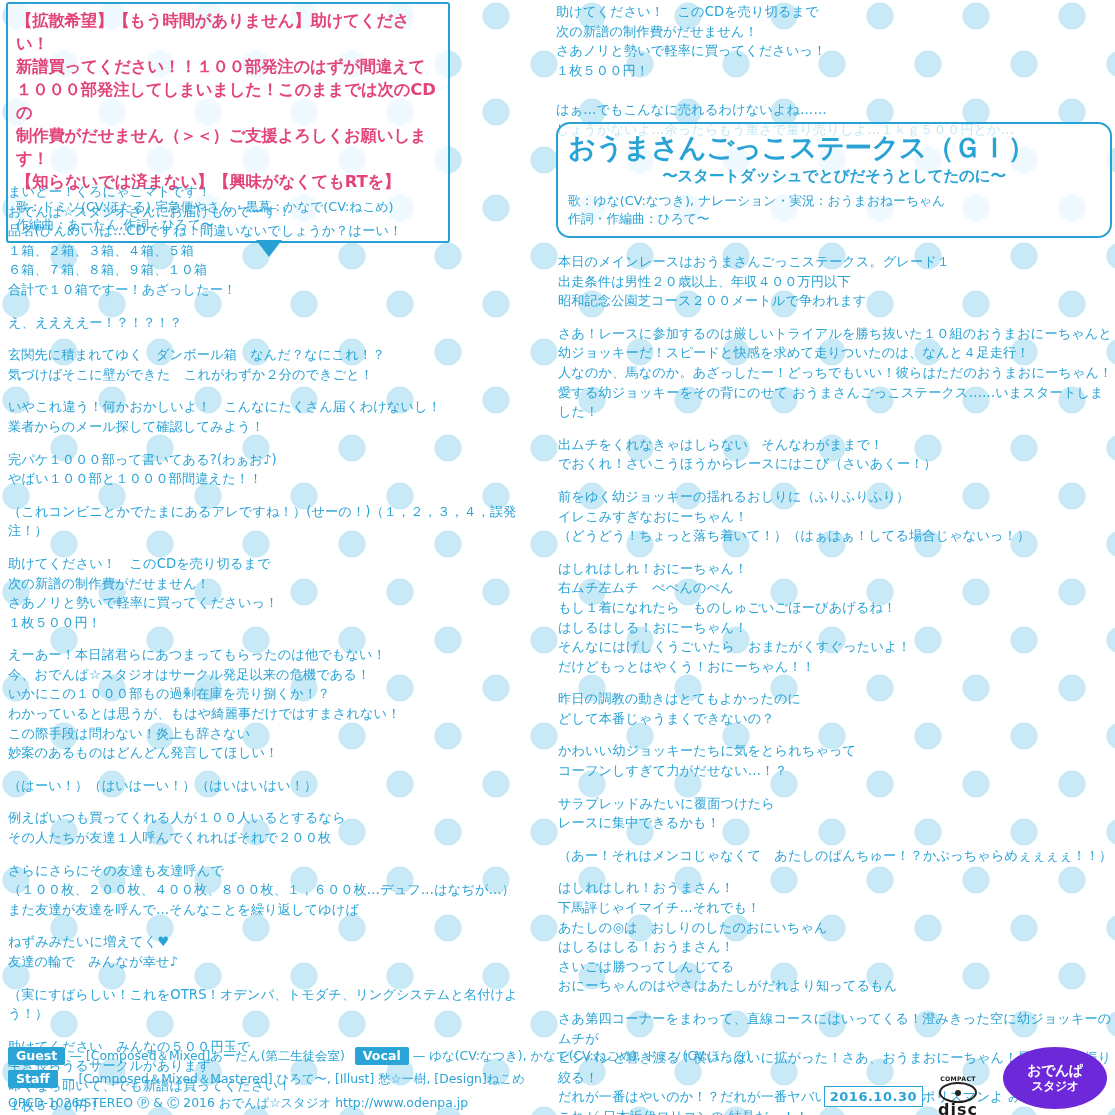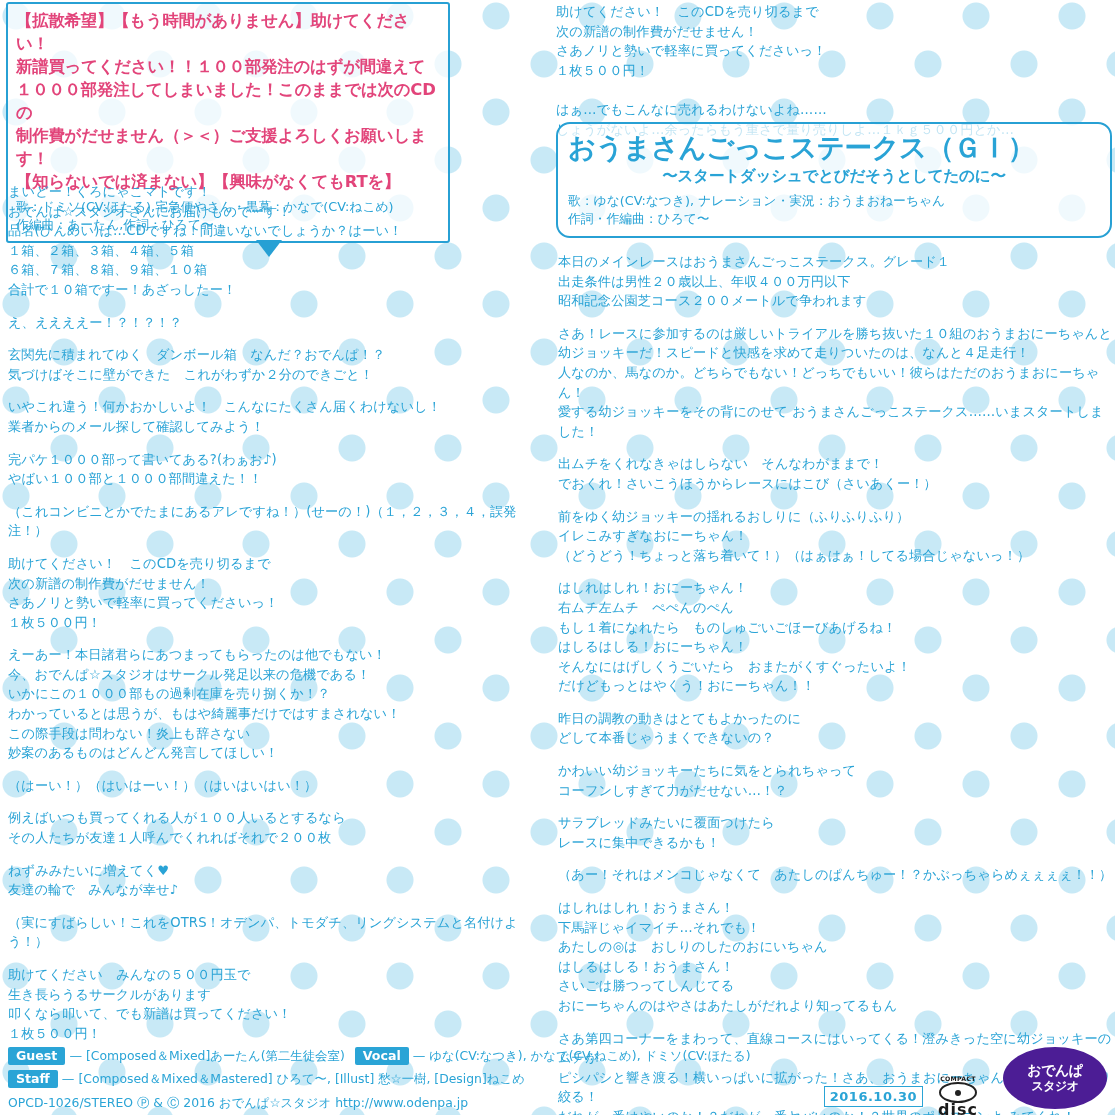--- a/index.html
+++ b/index.html
@@ -158,21 +158,21 @@
   #cdlogo .ell:before{
     content:"";position:absolute;left:50%;top:50%;width:6px;height:6px;
     margin:-3px 0 0 -3px;background:#222;border-radius:50%;
   }
   #cdlogo .lbl1{font-size:6.2px;font-weight:bold;letter-spacing:.3px;line-height:7px;}
   #cdlogo .big{font-size:16px;font-weight:bold;line-height:13px;letter-spacing:1px;}
   
   #odenpa{
     position:absolute;right:8px;bottom:6px;
     width:104px;height:62px;border-radius:50%;
-    background:#4c1d95;color:#fff;
+    background:#6d28d9;color:#fff;
     display:flex;align-items:center;justify-content:center;
     flex-direction:column;
     font-size:14px;font-weight:bold;line-height:16px;
     letter-spacing:-.5px;
   }
   #odenpa .l2{font-size:12px;}
 </style>
 </head>
 <body>
 
@@ -193,40 +193,43 @@
     </div>
 
     <div class="lyricsL">
       <div class="txt block">まいどー！くろにゃこマトです！
 おでんぱ☆スタジオさんにお届けものでーす！
 品名(ひんめい)は…CDですね！間違いないでしょうか？はーい！
 １箱、２箱、３箱、４箱、５箱
 ６箱、７箱、８箱、９箱、１０箱
 合計で１０箱ですー！あざっしたー！</div>
       <div class="txt block">え、ええええー！？！？！？</div>
-      <div class="txt block">玄関先に積まれてゆく　ダンボール箱　なんだ？おでんぱ！？
+      <div class="txt block">玄関先に積まれてゆく　ダンボール箱　なんだ？なにこれ！？
 気づけばそこに壁ができた　これがわずか２分のできごと！</div>
       <div class="txt block">いやこれ違う！何かおかしいよ！　こんなにたくさん届くわけないし！
 業者からのメール探して確認してみよう！</div>
       <div class="txt block">完パケ１０００部って書いてある?(わぁお♪)
 やばい１００部と１０００部間違えた！！</div>
       <div class="txt block">（これコンビニとかでたまにあるアレですね！）(せーの！)（１，２，３，４，誤発注！）</div>
       <div class="txt block">助けてください！　このCDを売り切るまで
 次の新譜の制作費がだせません！
 さあノリと勢いで軽率に買ってくださいっ！
 １枚５００円！</div>
       <div class="txt block">えーあー！本日諸君らにあつまってもらったのは他でもない！
 今、おでんぱ☆スタジオはサークル発足以来の危機である！
 いかにこの１０００部もの過剰在庫を売り捌くか！？
 わかっているとは思うが、もはや綺麗事だけではすまされない！
 この際手段は問わない！炎上も辞さない
 妙案のあるものはどんどん発言してほしい！</div>
       <div class="txt block">（はーい！）（はいはーい！）（はいはいはい！）</div>
       <div class="txt block">例えばいつも買ってくれる人が１００人いるとするなら
 その人たちが友達１人呼んでくれればそれで２００枚</div>
+      <div class="txt block">さらにさらにその友達も友達呼んで
+（１００枚、２００枚、４００枚、８００枚、１，６００枚…デュフ…はなぢが…）
+また友達が友達を呼んで…そんなことを繰り返してゆけば</div>
       <div class="txt block">ねずみみたいに増えてく♥
 友達の輪で　みんなが幸せ♪</div>
       <div class="txt block">（実にすばらしい！これをOTRS！オデンパ、トモダチ、リングシステムと名付けよう！）</div>
       <div class="txt block">助けてください　みんなの５００円玉で
 生き長らうるサークルがあります
 叩くなら叩いて、でも新譜は買ってください！
 １枚５００円！</div>
 
     </div>
   </div>
@@ -247,21 +250,21 @@
       <div class="credits">歌：ゆな(CV:なつき), ナレーション・実況：おうまおねーちゃん
 作詞・作編曲：ひろて〜</div>
     </div>
 
     <div class="lyricsR">
       <div class="txt block">本日のメインレースはおうまさんごっこステークス。グレード１
 出走条件は男性２０歳以上、年収４００万円以下
 昭和記念公園芝コース２００メートルで争われます</div>
       <div class="txt block">さあ！レースに参加するのは厳しいトライアルを勝ち抜いた１０組のおうまおにーちゃんと
 幼ジョッキーだ！スピードと快感を求めて走りついたのは、なんと４足走行！
-人なのか、馬なのか。どちらでもない！どっちでもいい！彼らはただのおうまおにーちゃん！
+人なのか、馬なのか。あざっしたー！どっちでもいい！彼らはただのおうまおにーちゃん！
 愛する幼ジョッキーをその背にのせて おうまさんごっこステークス……いまスタートしました！</div>
       <div class="txt block">出ムチをくれなきゃはしらない　そんなわがままで！
 でおくれ！さいこうほうからレースにはこび（さいあくー！）</div>
       <div class="txt block">前をゆく幼ジョッキーの揺れるおしりに（ふりふりふり）
 イレこみすぎなおにーちゃん！
 （どうどう！ちょっと落ち着いて！）（はぁはぁ！してる場合じゃないっ！）</div>
       <div class="txt block">はしれはしれ！おにーちゃん！
 右ムチ左ムチ　ぺぺんのぺん
 もし１着になれたら　ものしゅごいごほーびあげるね！
 はしるはしる！おにーちゃん！

